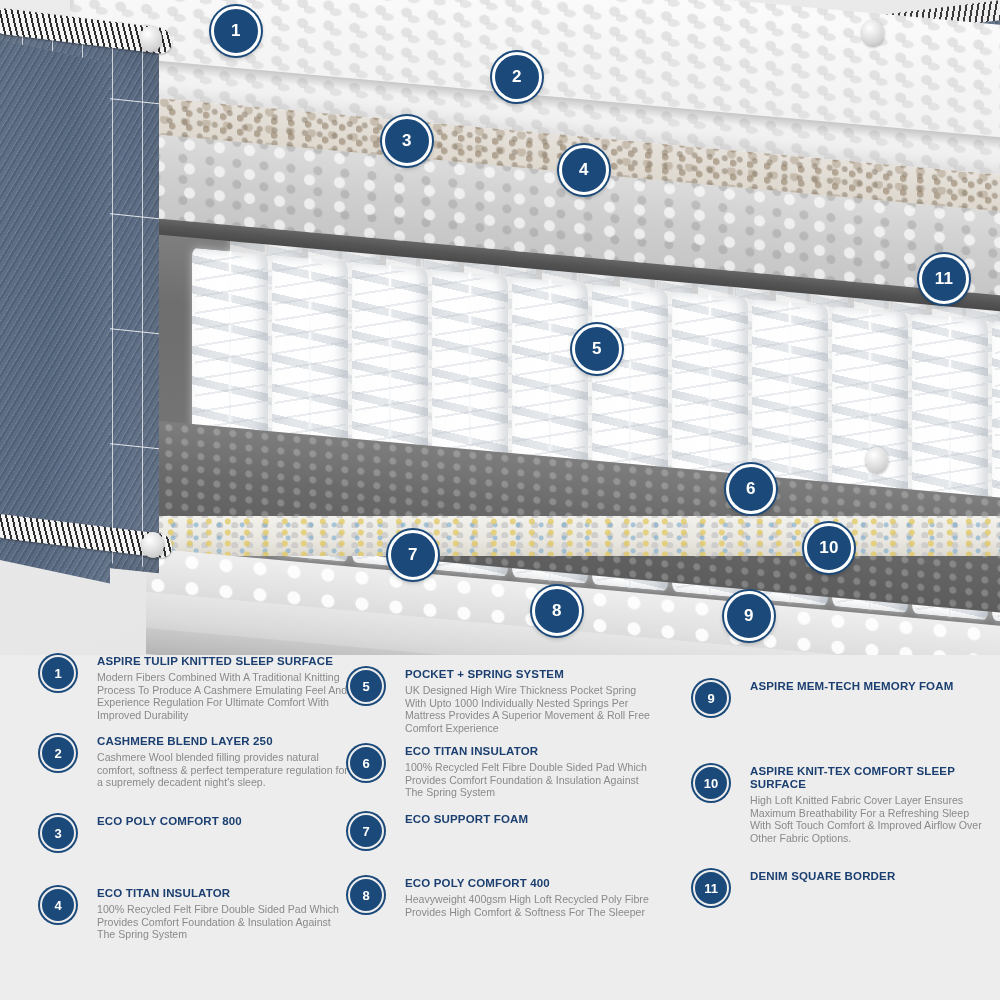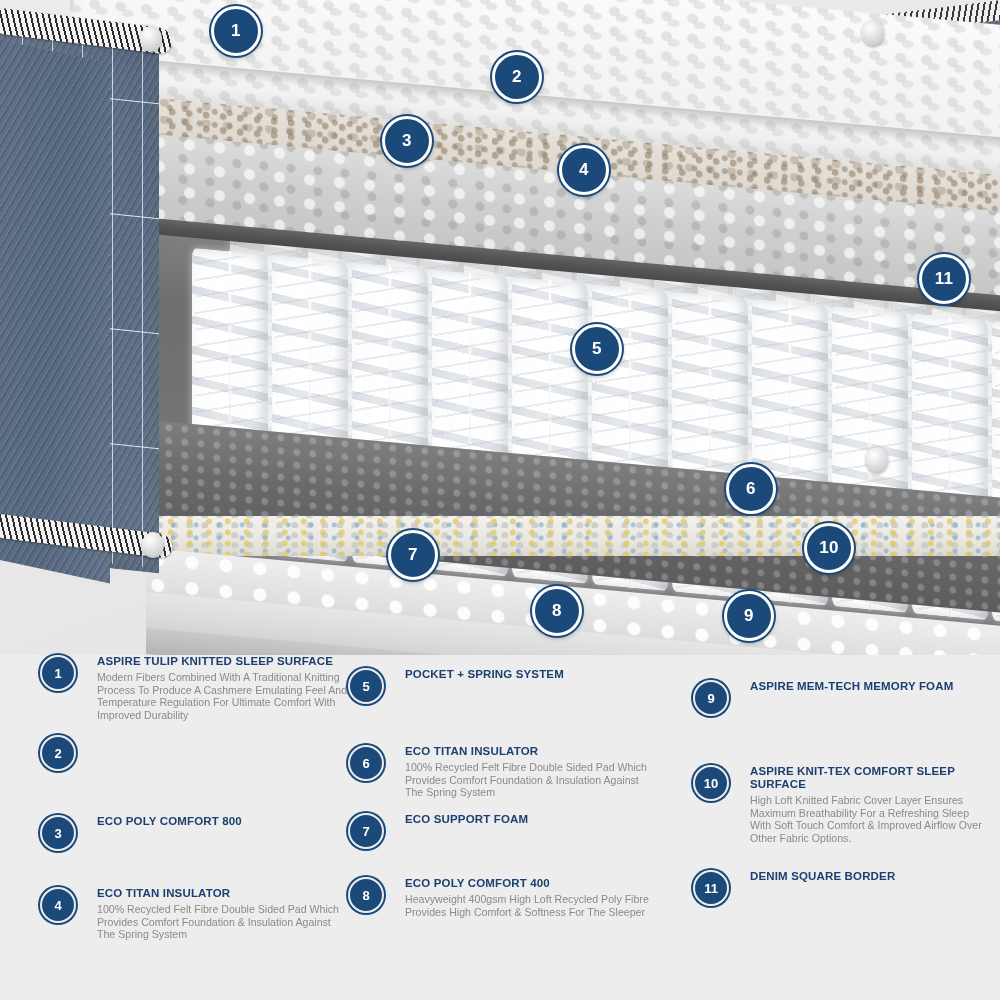--- a/index.html
+++ b/index.html
@@ -355,26 +355,30 @@
 </div>
 
 <div id="legend">
   <div class="legend-col col1" id="col0" style="position: absolute; height: 340px;">
       <div class="legend-item" style="position: absolute; top: 0px; left: 0px; width: 100%;">
         <div class="lbadge">
           <span>1</span>
         </div>
         <div class="ltext">
           <p class="ltitle">ASPIRE TULIP KNITTED SLEEP SURFACE</p>
-          <p class="lbody">Modern Fibers Combined With A Traditional Knitting Process To Produce A Cashmere Emulating Feel And Temperature Regulation For Ultimate Comfort With Improved Durability</p>
+          <p class="lbody">Modern Fibers Combined With A Traditional Knitting Process To Produce A Cashmere Emulating Feel And Experience Regulation For Ultimate Comfort With Improved Durability</p>
         </div>
       </div>
       <div class="legend-item" style="position: absolute; top: 80px; left: 0px; width: 100%;">
         <div class="lbadge">
           <span>2</span>
+        </div>
+        <div class="ltext">
+          <p class="ltitle">CASHMERE BLEND LAYER 250</p>
+          <p class="lbody">Cashmere Wool blended filling provides natural comfort, softness &amp; perfect temperature regulation for a supremely decadent night's sleep.</p>
         </div>
       </div>
       <div class="legend-item" style="position: absolute; top: 160px; left: 0px; width: 100%;">
         <div class="lbadge">
           <span>3</span>
         </div>
         <div class="ltext">
           <p class="ltitle">ECO POLY COMFORT 800</p>
         </div>
       </div>
@@ -388,20 +392,21 @@
         </div>
       </div>
     </div>
   <div class="legend-col col2" id="col1" style="position: absolute; height: 340px;">
       <div class="legend-item" style="position: absolute; top: 13px; left: 0px; width: 100%;">
         <div class="lbadge">
           <span>5</span>
         </div>
         <div class="ltext">
           <p class="ltitle">POCKET + SPRING SYSTEM</p>
+          <p class="lbody">UK Designed High Wire Thickness Pocket Spring With Upto 1000   Individually Nested Springs Per Mattress Provides A Superior Movement &amp; Roll Free Comfort Experience</p>
         </div>
       </div>
       <div class="legend-item" style="position: absolute; top: 90px; left: 0px; width: 100%;">
         <div class="lbadge">
           <span>6</span>
         </div>
         <div class="ltext">
           <p class="ltitle">ECO TITAN INSULATOR</p>
           <p class="lbody">100% Recycled Felt Fibre Double Sided Pad Which Provides Comfort Foundation &amp; Insulation Against The Spring System</p>
         </div>

